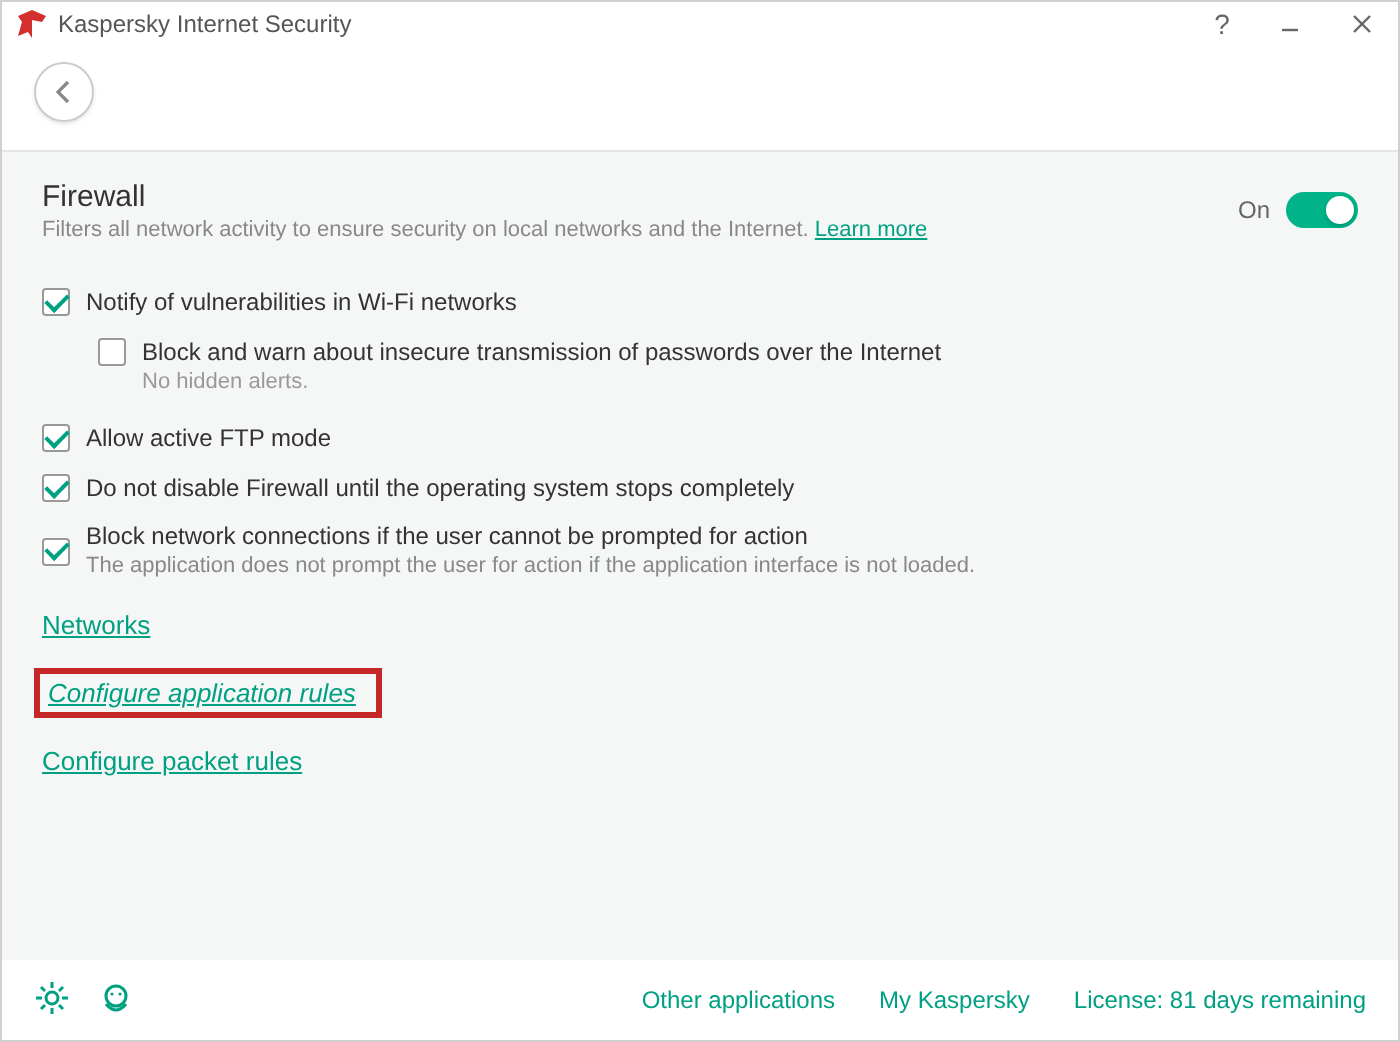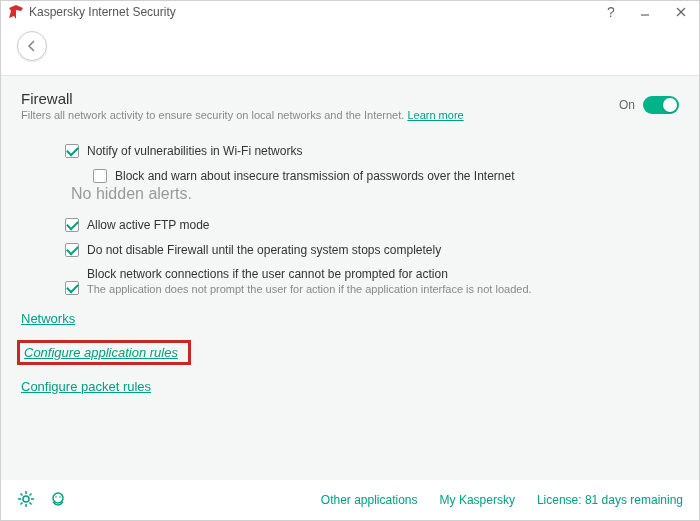--- a/index.html
+++ b/index.html
@@ -28,25 +28,25 @@
   .section-left { flex: 1; }
   .section-title { font-size: 15px; color: #333; }
   .section-desc { font-size: 11px; color: #888; margin-top: 2px; }
   .learn-more { color: #00a082; text-decoration: underline; cursor: pointer; }
   .toggle-wrap { display: flex; align-items: center; gap: 8px; padding-top: 6px; }
   .toggle-label { font-size: 12px; color: #666; }
   .toggle { width: 36px; height: 18px; background: #00b388; border-radius: 9px; position: relative; cursor: pointer; }
   .toggle-knob { position: absolute; right: 2px; top: 2px; width: 14px; height: 14px; background: #fff; border-radius: 50%; box-shadow: 0 1px 2px rgba(0,0,0,.2); }
 
   .options { margin-top: 22px; font-size: 12px; color: #333; }
-  .opt { display: flex; align-items: flex-end; gap: 8px; margin-bottom: 10px; margin-left: 44px; }
+  .opt { display: flex; align-items: center; gap: 8px; margin-bottom: 10px; }
   .checkbox { width: 14px; height: 14px; border: 1px solid #999; background: #fff; border-radius: 2px; display: flex; align-items: center; justify-content: center; flex-shrink: 0; margin-top: 1px; cursor: pointer; }
   .checkbox.checked::after { content: ""; display: block; width: 9px; height: 5px; border-left: 2px solid #00a082; border-bottom: 2px solid #00a082; transform: rotate(-45deg) translate(1px,-1px); }
   .subopt { margin-left: 28px; margin-top: 6px; }
-  .subopt .hint { margin-left: 22px; font-size: 16px; color: #999; margin-top: 2px; }
+  .subopt .hint { margin-left: 22px; font-size: 11px; color: #999; margin-top: 2px; }
   .hint { font-size: 11px; color: #888; margin-top: 2px; }
 
   .links { margin-top: 14px; display: flex; flex-direction: column; gap: 12px; align-items: flex-start; justify-content: flex-end; }
   .link { font-size: 13px; color: #00a082; text-decoration: underline; cursor: pointer; padding: 2px 0; }
   .link.highlight { border: 3px solid #c62828; padding: 2px 10px 2px 0; margin-left: -4px; padding-left: 4px; font-style: italic; }
 
   
   .footer { height: 40px; display: flex; align-items: center; justify-content: space-between; padding: 0 16px; font-size: 12px; }
   .footer-left { display: flex; gap: 14px; }
   .footer-icon { color: #00a082; cursor: pointer; }

